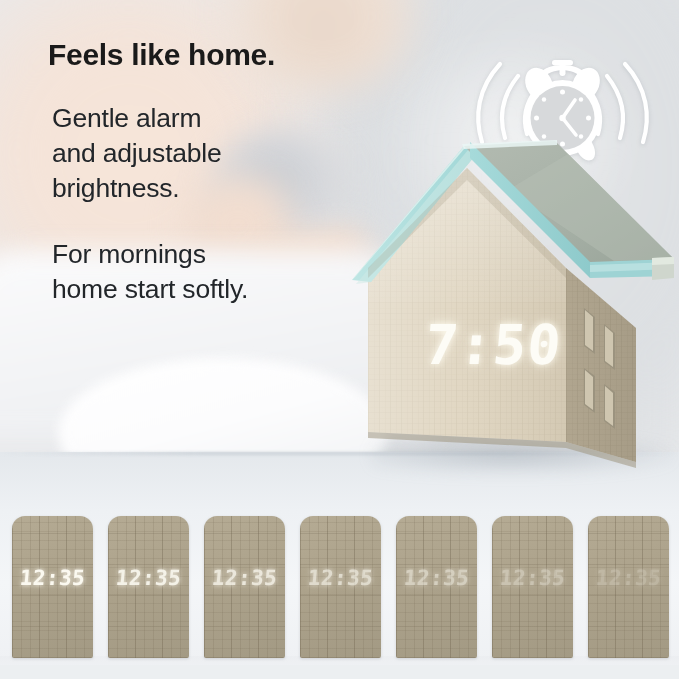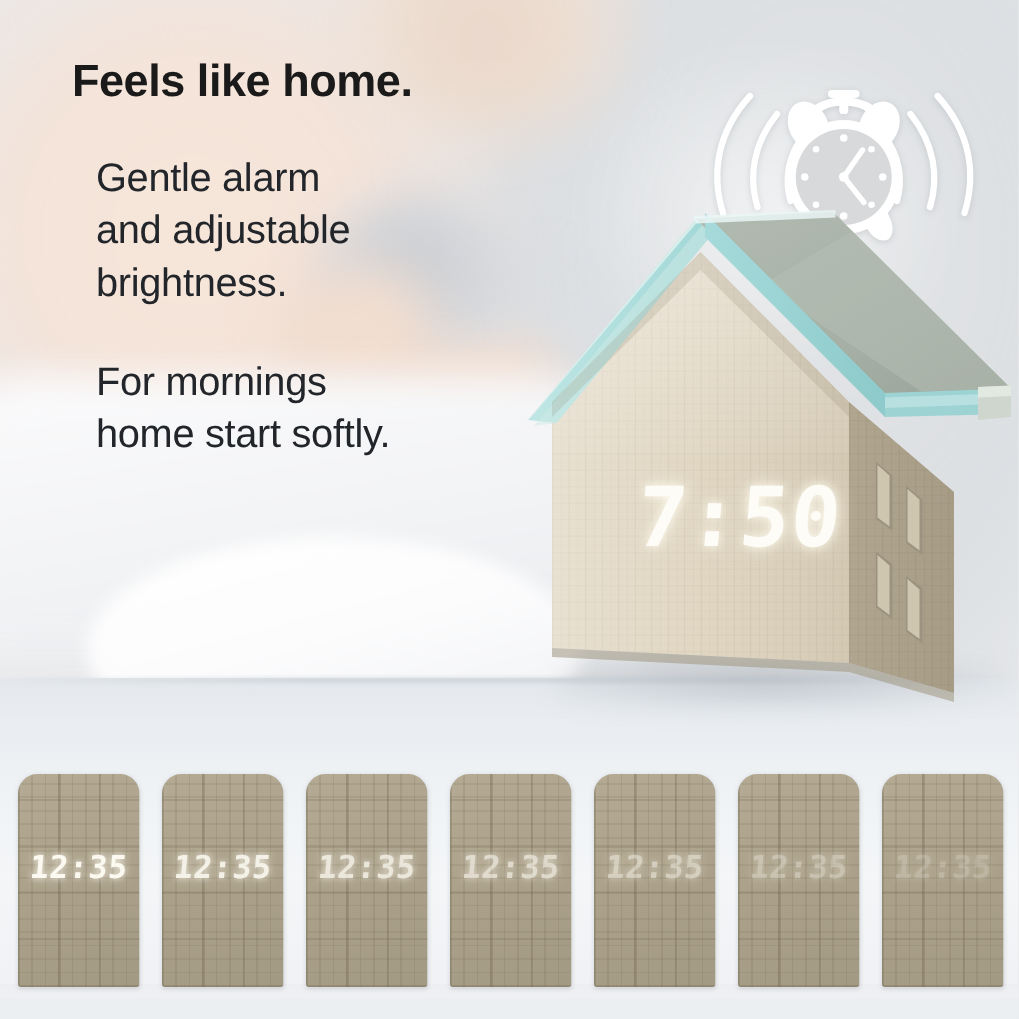--- a/index.html
+++ b/index.html
@@ -78,21 +78,21 @@
   }
 
   
   .copy{position:absolute;left:48px;top:38px;width:300px;}
   .headline{
     font-size:30px;font-weight:700;color:#1a1a1a;letter-spacing:-.3px;
     line-height:1.1;margin:0 0 30px 0;white-space:nowrap;
   }
   .para{
     font-size:26.5px;font-weight:300;color:#22262a;line-height:1.33;
-    letter-spacing:-.2px;margin:16px;
+    letter-spacing:-.2px;margin:4px;
   }
   .para+.para{margin-top:30px;}
 
   
   .alarm-icon{position:absolute;left:460px;top:42px;width:205px;height:130px;}
   .alarm-icon svg{display:block;width:100%;height:100%;
     filter:drop-shadow(0 1px 2px rgba(120,128,136,.25));}
 
   
   .house{position:absolute;left:352px;top:132px;width:327px;height:338px;}

